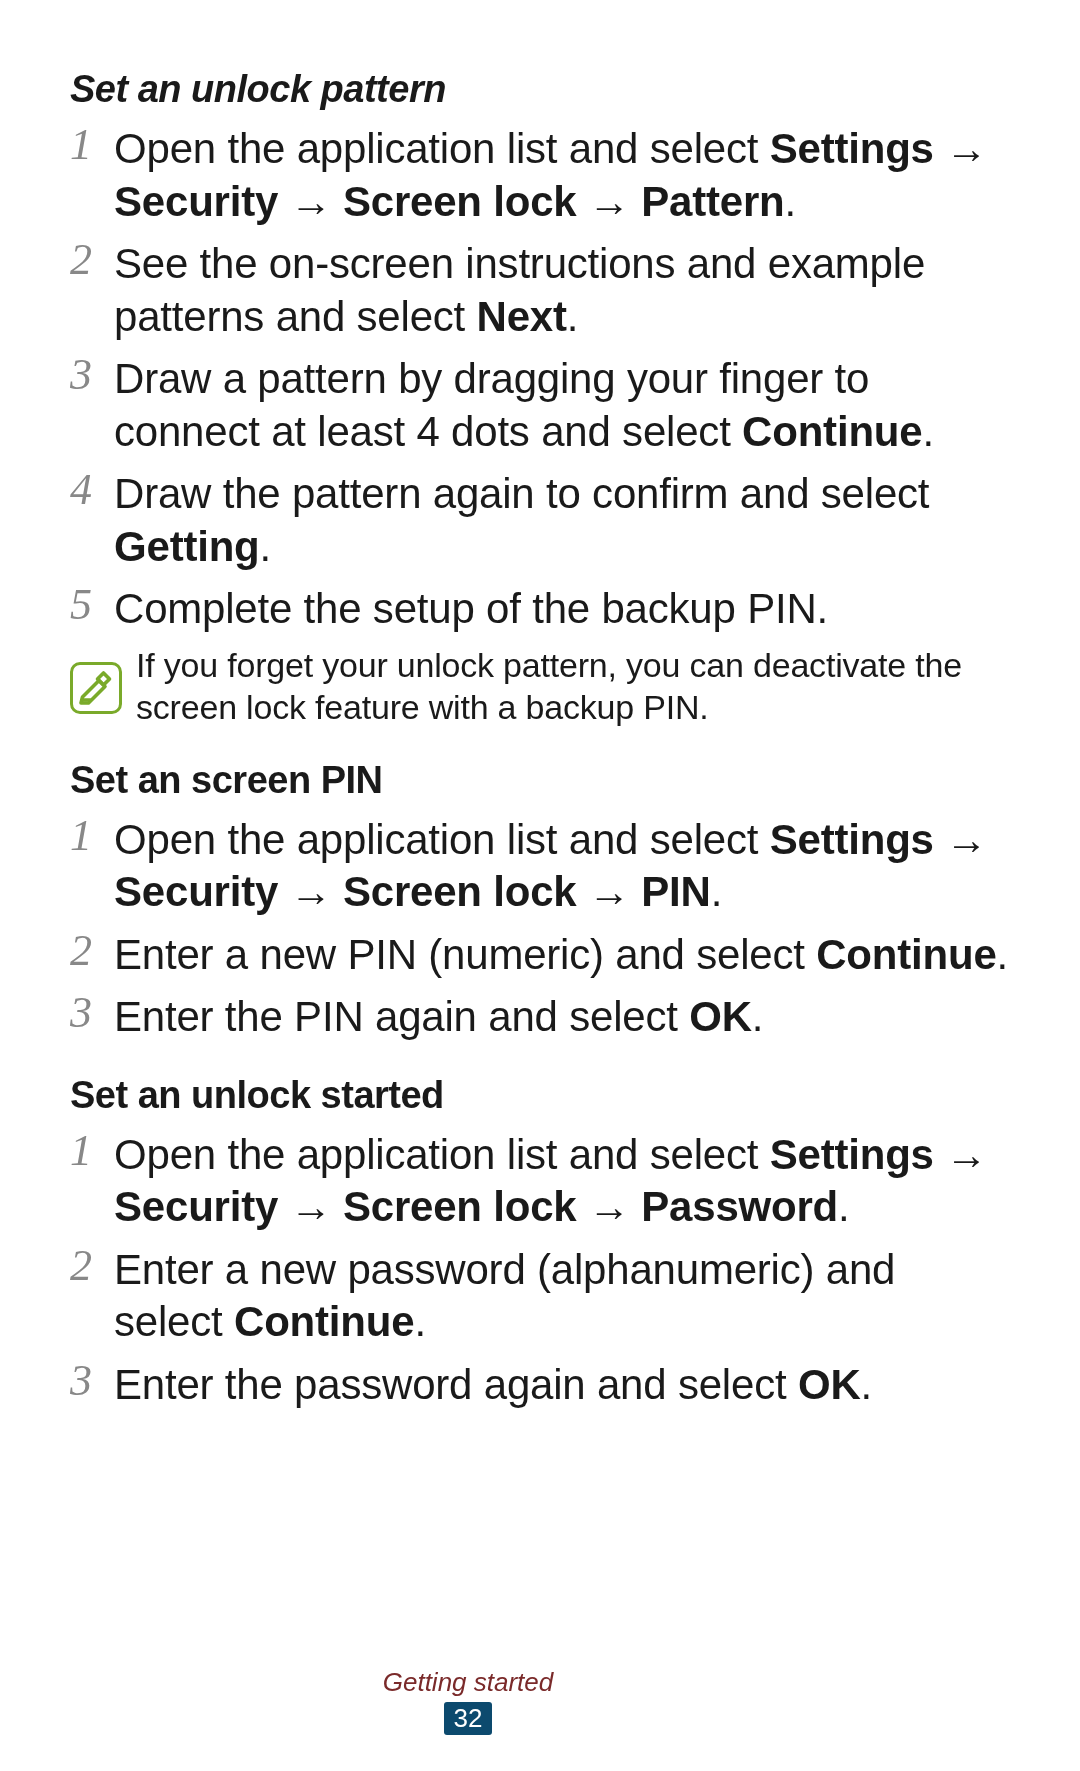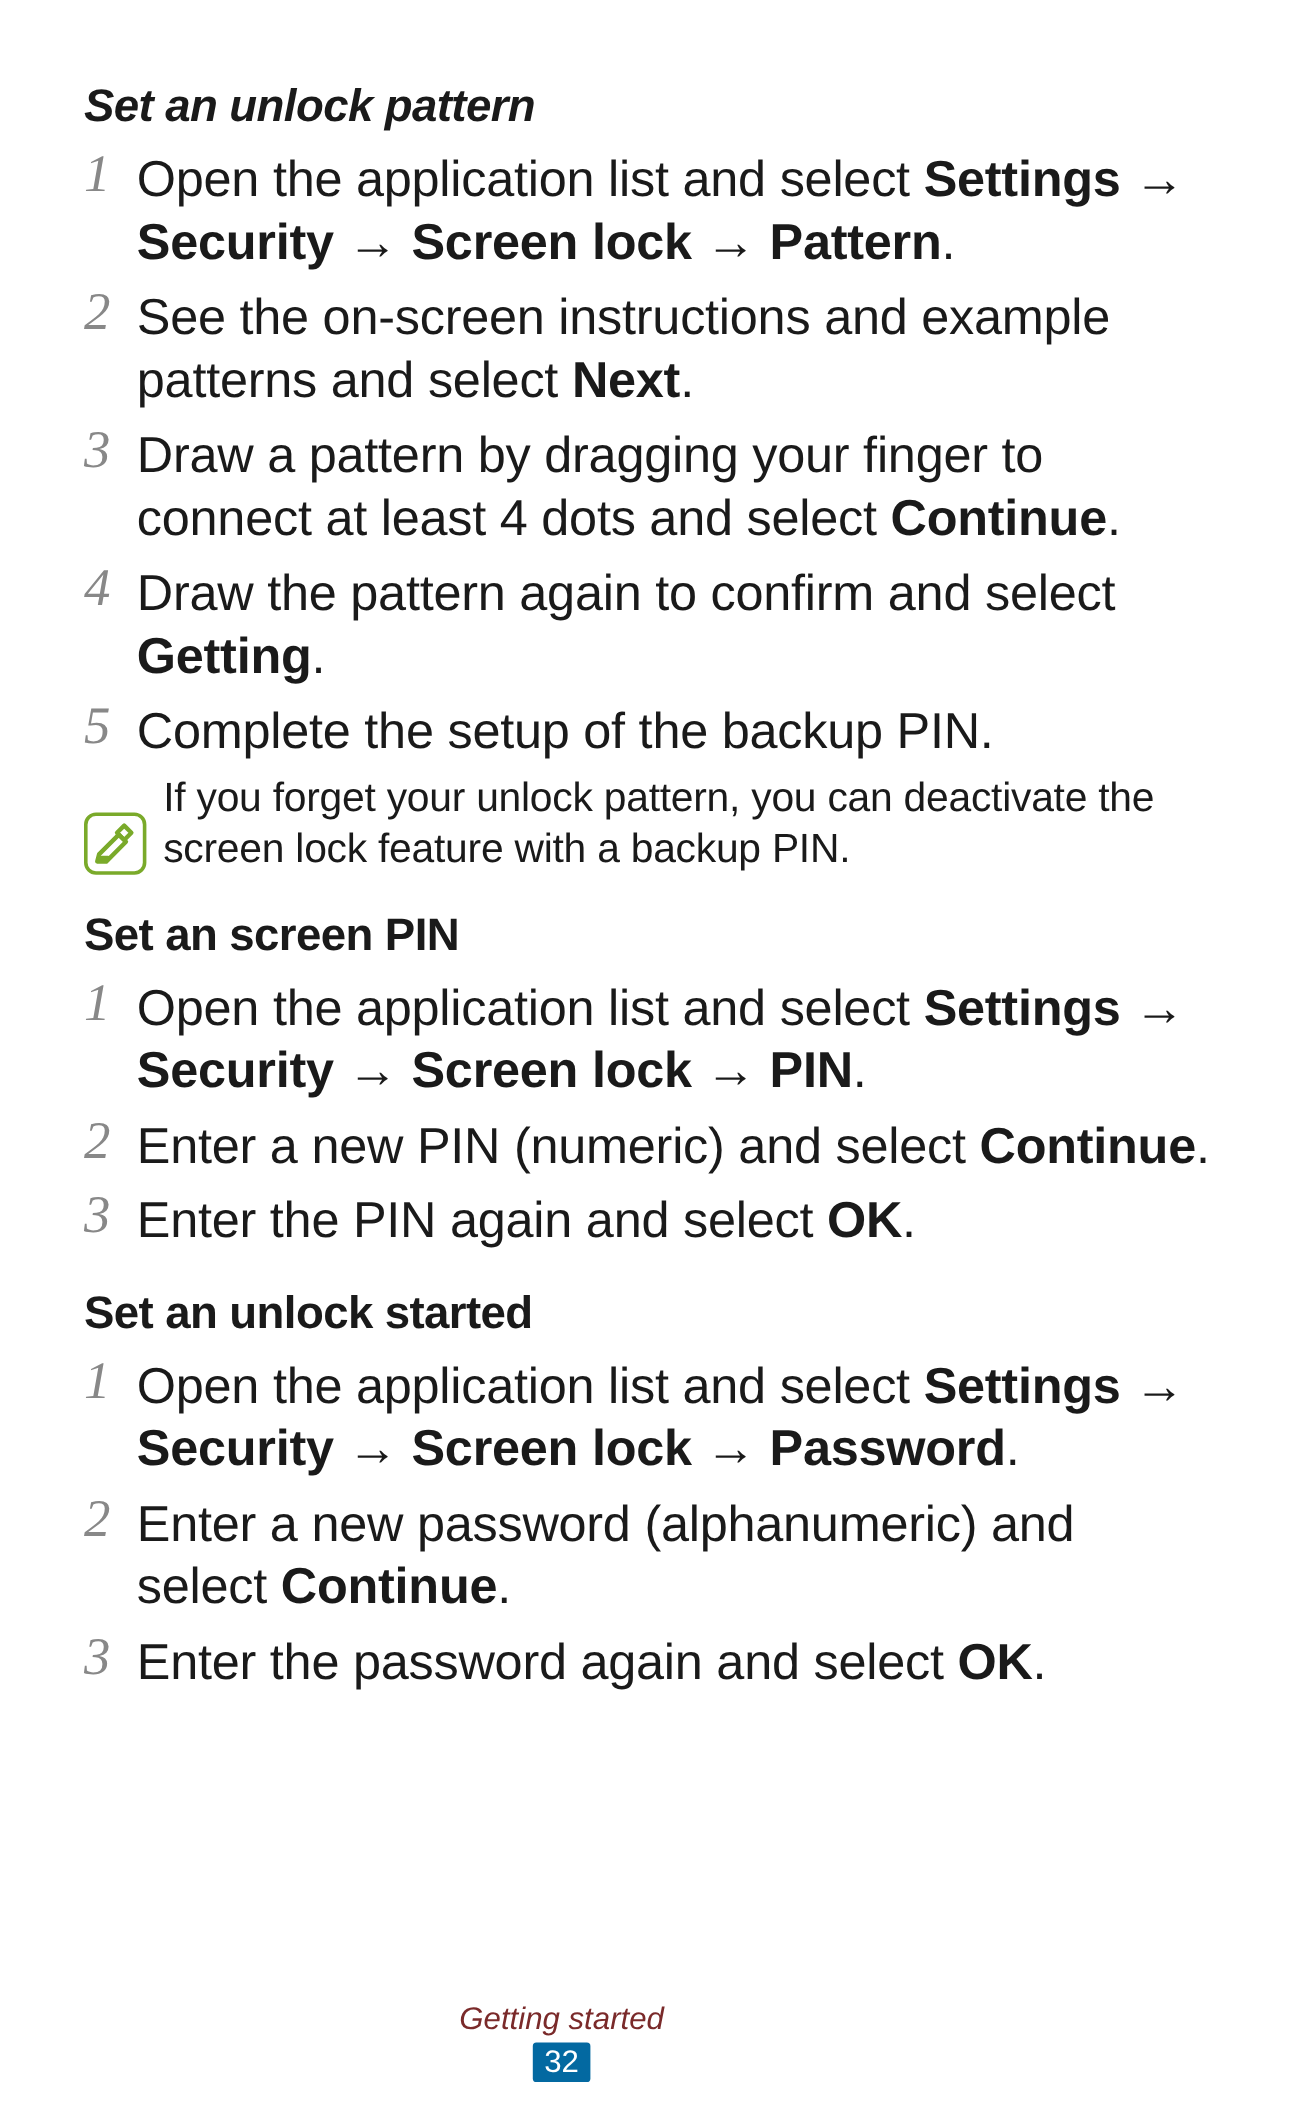--- a/index.html
+++ b/index.html
@@ -40,21 +40,21 @@
   }
   .step-text {
     font-size: 42px;
     flex: 1;
     padding-top: 2px;
     letter-spacing: -0.2px;
   }
   .b { font-weight: 700; }
   .note {
     display: flex;
-    align-items: flex-end;
+    align-items: center;
     margin-top: 8px;
   }
   .note-icon {
     width: 52px;
     height: 52px;
     flex: 0 0 52px;
     border-radius: 10px;
     border: 3px solid #7aaa2a;
     display: flex;
     align-items: center;
@@ -77,21 +77,21 @@
     text-align: center;
   }
   .footer-title {
     font-style: italic;
     font-size: 26px;
     color: #7a2a2a;
     margin-bottom: 4px;
   }
   .footer-page {
     display: inline-block;
-    background: #0369a1;
+    background: #0c4a6e;
     color: #ffffff;
     font-size: 26px;
     padding: 2px 10px;
     border-radius: 3px;
     line-height: 1.1;
   }
 </style>
 </head>
 <body>
 

